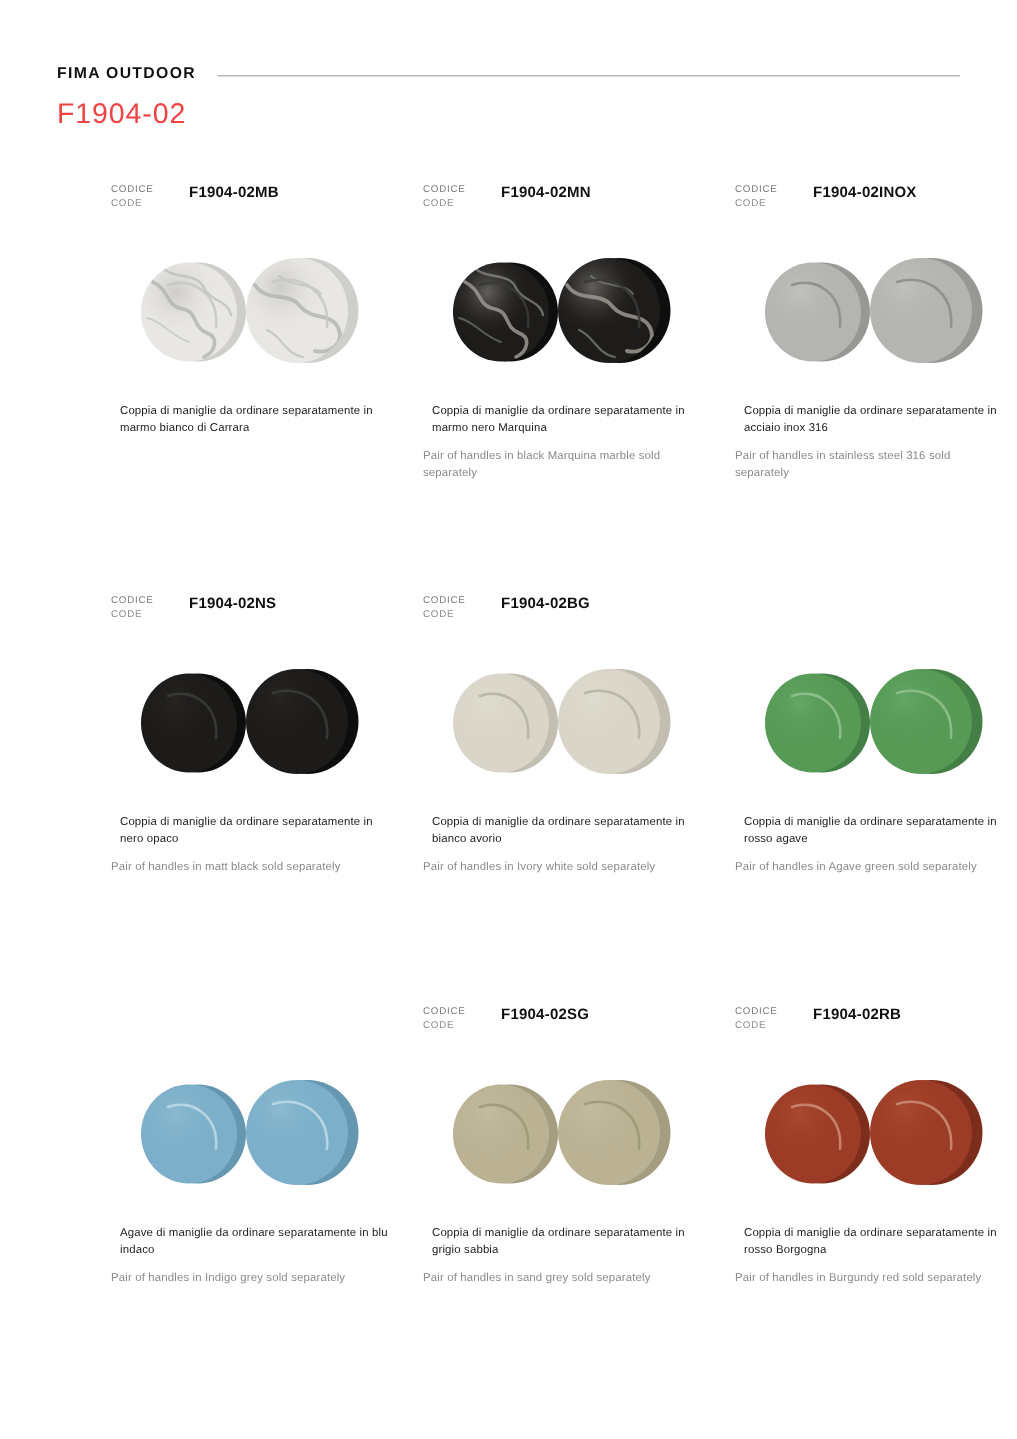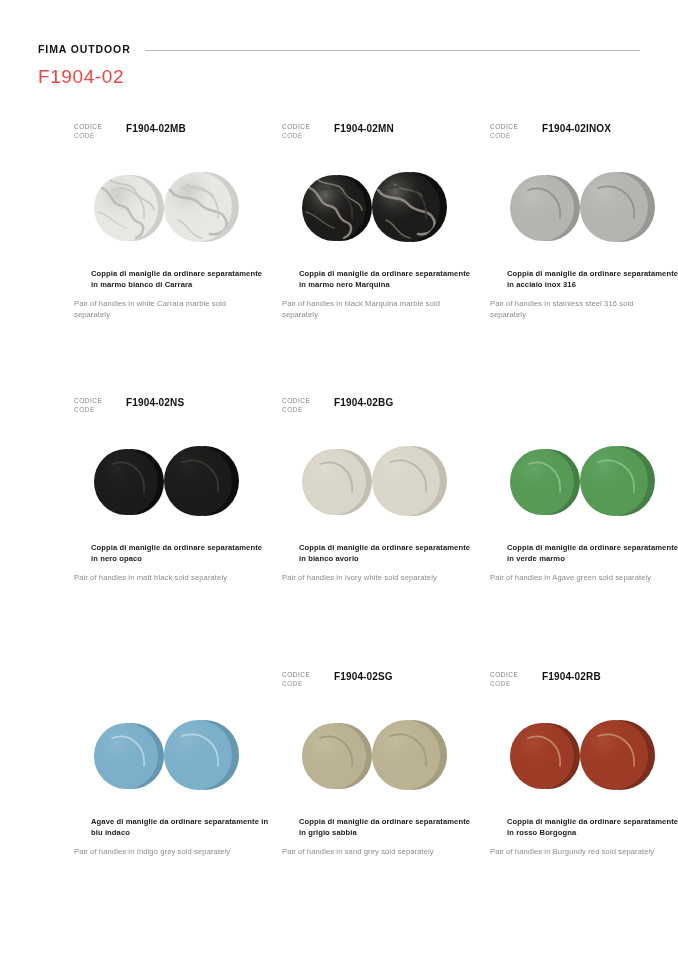--- a/index.html
+++ b/index.html
@@ -110,28 +110,27 @@
   }
   .knob-svg {
     display: block;
     width: 186px;
     height: 112px;
   }
 
   
   .desc-it {
     position: absolute;
-    left: 17px;
+    left: 6px;
     top: 146px;
     width: 180px;
     font-size: 7.6px;
     line-height: 11px;
     color: #1b1b1b;
     letter-spacing: 0.1px;
-    font-weight: bold;
   }
   .desc-en {
     position: absolute;
     left: 0;
     top: 176px;
     width: 180px;
     font-size: 7.6px;
     line-height: 11px;
     color: #8a8a8a;
     letter-spacing: 0.1px;
@@ -193,21 +192,20 @@
       <path d="M96,40 C104,52 118,44 126,54 C134,64 148,58 152,70 C155,79 146,86 136,84" fill="none" stroke="#b6b5b2" stroke-width="2.6" stroke-linecap="round"></path>
       <path d="M104,70 C114,74 116,86 128,88" fill="none" stroke="#b6b5b2" stroke-width="1.5" stroke-linecap="round" opacity="0.7"></path>
       <path d="M112,34 C120,42 134,38 140,46" fill="none" stroke="#b6b5b2" stroke-width="1.4" stroke-linecap="round" opacity="0.6"></path>
     </g>
 
     <path d="M38,40 C54,34 72,46 70,68" fill="none" stroke="#c9c8c5" stroke-width="1.7" stroke-linecap="round" opacity="0.9"></path>
     <path d="M108,38 C126,32 146,44 144,68" fill="none" stroke="#c9c8c5" stroke-width="1.7" stroke-linecap="round" opacity="0.9"></path>
   </svg>
     </div>
     <div class="desc-it">Coppia di maniglie da ordinare separatamente in marmo bianco di Carrara</div>
-    <div class="desc-en">Pair of handles in white Carrara marble sold separately</div>
   </div>
     <div class="product-card">
     <div class="code-block">
       <div class="code-label">
         <span class="it">CODICE</span>
         <span>CODE</span>
       </div>
       <div class="code-value">F1904-02MN</div>
     </div>
     <div class="knob-figure">
@@ -411,21 +409,21 @@
     <ellipse cx="52" cy="58" rx="32" ry="33" fill="url(#shLg5)"></ellipse>
 
     <ellipse cx="131" cy="57" rx="34" ry="35" fill="#447f45"></ellipse>
     <ellipse cx="124" cy="57" rx="34" ry="35" fill="#569a56"></ellipse>
     <ellipse cx="124" cy="57" rx="34" ry="35" fill="url(#shRg5)"></ellipse>
 
     <path d="M38,40 C54,34 72,46 70,68" fill="none" stroke="#8fc08c" stroke-width="1.7" stroke-linecap="round" opacity="0.9"></path>
     <path d="M108,38 C126,32 146,44 144,68" fill="none" stroke="#8fc08c" stroke-width="1.7" stroke-linecap="round" opacity="0.9"></path>
   </svg>
     </div>
-    <div class="desc-it">Coppia di maniglie da ordinare separatamente in verde marmo</div>
+    <div class="desc-it">Coppia di maniglie da ordinare separatamente in rosso agave</div>
     <div class="desc-en">Pair of handles in Agave green sold separately</div>
   </div>
     <div class="product-card">
     <div class="knob-figure">
 
   <svg class="knob-svg" viewBox="0 0 186 112" xmlns="http://www.w3.org/2000/svg">
     <defs>
       <clipPath id="clipLg6">
               <ellipse cx="52" cy="58" rx="32" ry="33"></ellipse>
             </clipPath>

